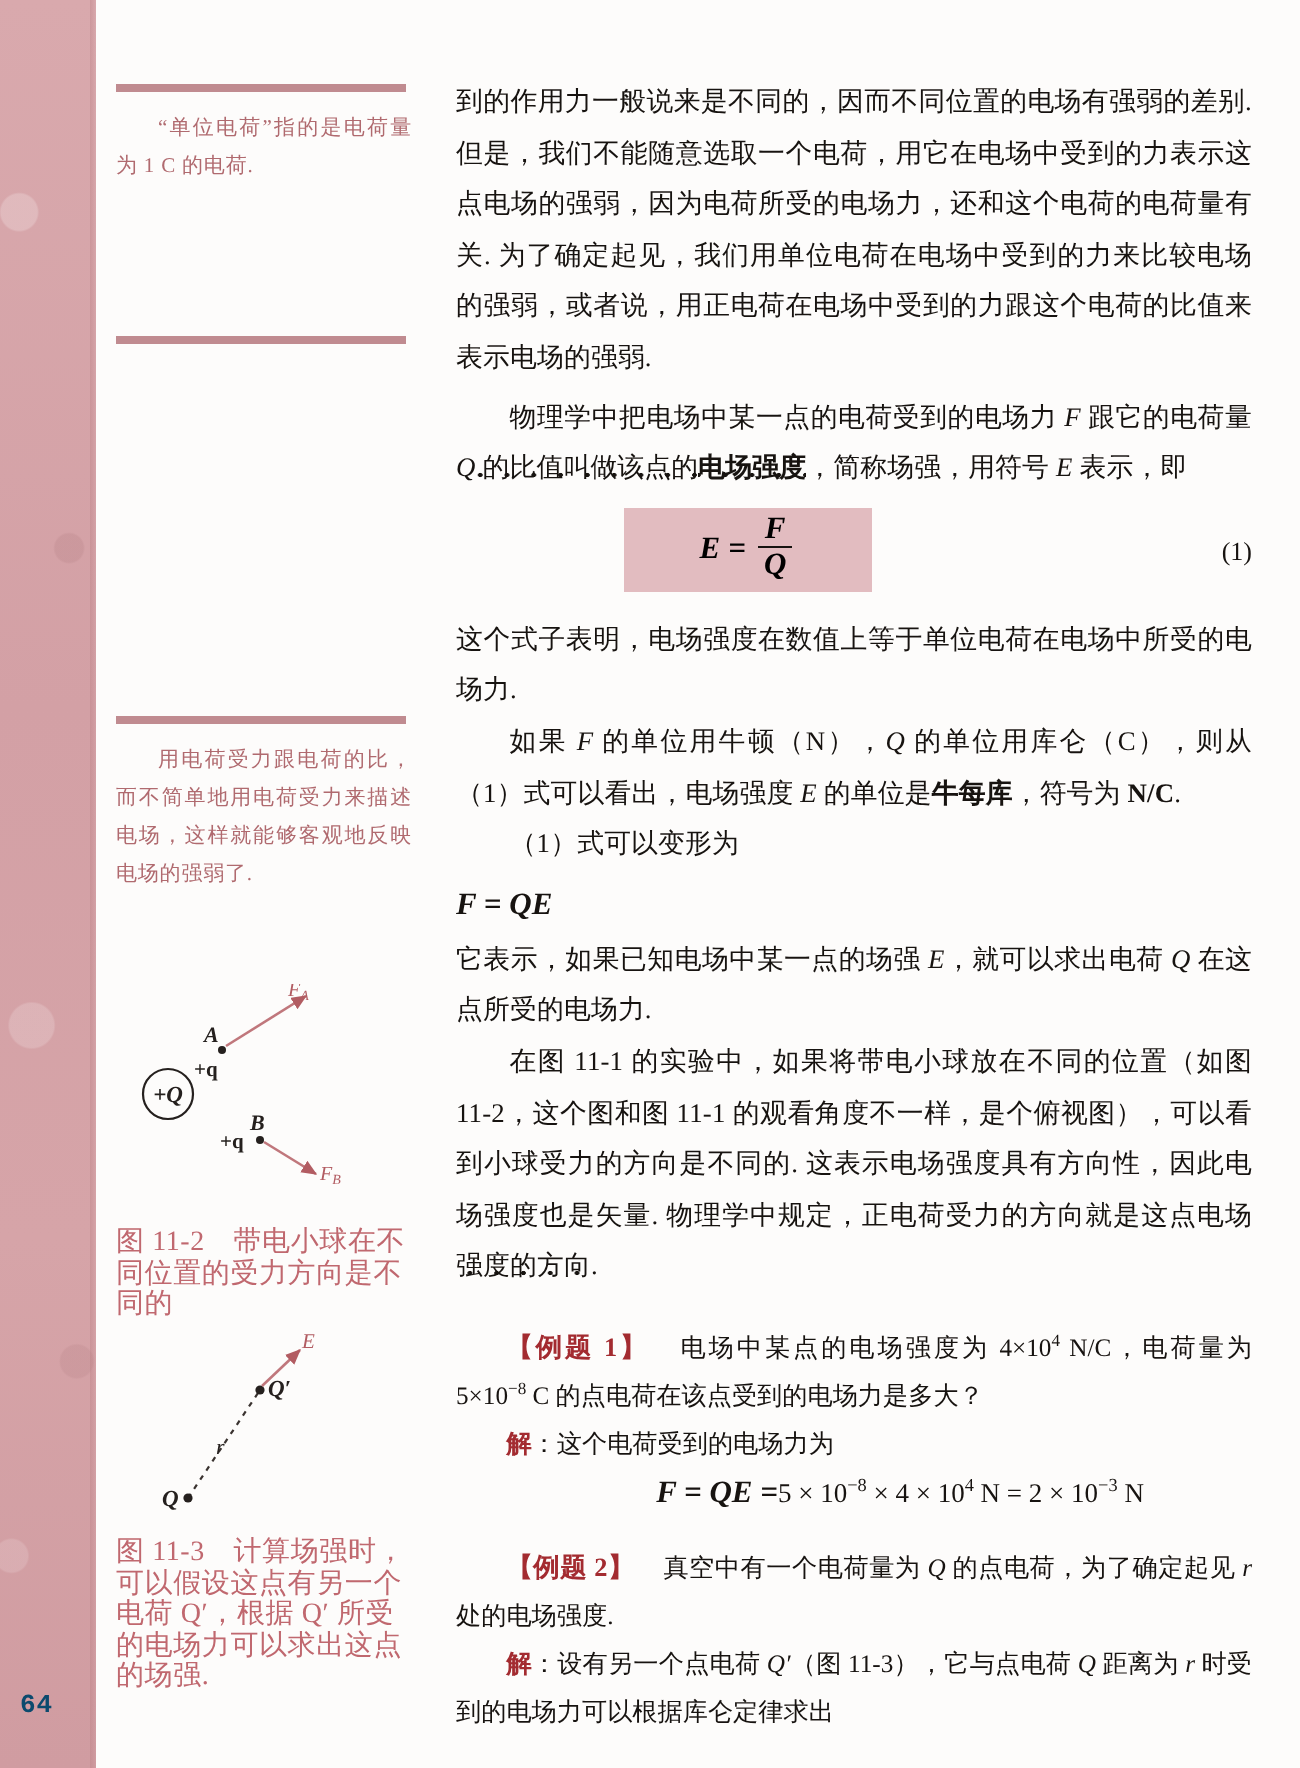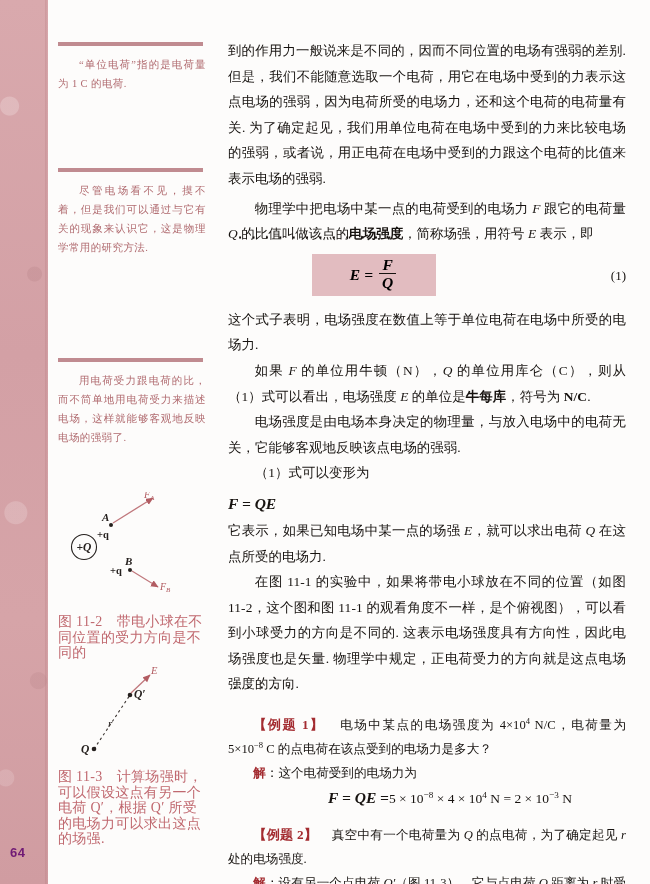--- a/index.html
+++ b/index.html
@@ -42,24 +42,24 @@
     position: absolute;
     right: 0; top: 0;
     width: 3px; height: 100%;
     background: linear-gradient(90deg, rgba(180,120,125,.35), rgba(255,255,255,0));
   }
 
   .page-number {
     position: absolute;
     left: 10px;
     top: 845px;
-    font-family: Liberation Sans, sans-serif;
+    font-family: Liberation Mono, monospace;
     font-size: 13px;
     font-weight: bold;
-    color: #701a75;
+    color: #0c4a6e;
     letter-spacing: .5px;
   }
 
   
   .margin-col {
     position: absolute;
     left: 58px;
     top: 0;
     width: 148px;
     height: 884px;
@@ -217,21 +217,20 @@
 
   <div class="margin-col">
 
     <div class="side-note" style="top:42px;">
       <div class="note-rule"></div>
       <p>“单位电荷”指的是电荷量为 1 C 的电荷.</p>
     </div>
 
     <div class="side-note" style="top:168px;">
       <div class="note-rule"></div>
-      <p>尽管电场看不见，摸不着，但是我们可以通过与它有关的现象来认识它，这是物理学常用的研究方法.</p>
     </div>
 
     <div class="side-note" style="top:358px;">
       <div class="note-rule"></div>
       <p>用电荷受力跟电荷的比，而不简单地用电荷受力来描述电场，这样就能够客观地反映电场的强弱了.</p>
     </div>
 
     <div class="figure-block" style="top:492px;">
       <div class="fig-canvas" style="height:118px;">
         <svg width="150" height="118" viewBox="0 0 150 118">
@@ -306,21 +305,20 @@
           <span class="den">Q</span>
         </span>
       </div>
       <div class="eq-tag">(1)</div>
     </div>
 
     <p class="para">这个式子表明，电场强度在数值上等于单位电荷在电场中所受的电场力.</p>
 
     <p class="para indent"><span>如果 </span><span class="it">F</span><span> 的单位用牛顿（N），</span><span class="it">Q</span><span> 的单位用库仑（C），则从（1）式可以看出，电场强度 </span><span class="it">E</span><span> 的单位是</span><span class="bold">牛每库</span><span>，符号为 </span><span class="bold">N/C</span><span>.</span></p>
 
-    <p class="para indent">电场强度是由电场本身决定的物理量，与放入电场中的电荷无关，它能够客观地反映该点电场的强弱.</p>
 
     <p class="para indent">（1）式可以变形为</p>
 
     <div class="eq-center">
       <span class="eq-math">F = QE</span>
     </div>
 
     <p class="para"><span>它表示，如果已知电场中某一点的场强 </span><span class="it">E</span><span>，就可以求出电荷 </span><span class="it">Q</span><span> 在这点所受的电场力.</span></p>
 
     <p class="para indent"><span>在图 11-1 的实验中，如果将带电小球放在不同的位置（如图 11-2，这个图和图 11-1 的观看角度不一样，是个俯视图），可以看到小球受力的方向是不同的. 这表示电场强度具有方向性，因此电场强度也是矢量. 物理学中规定，正电荷受力的方向就是这点电场</span><span class="dotted-n">强度的方向</span><span>.</span></p>

